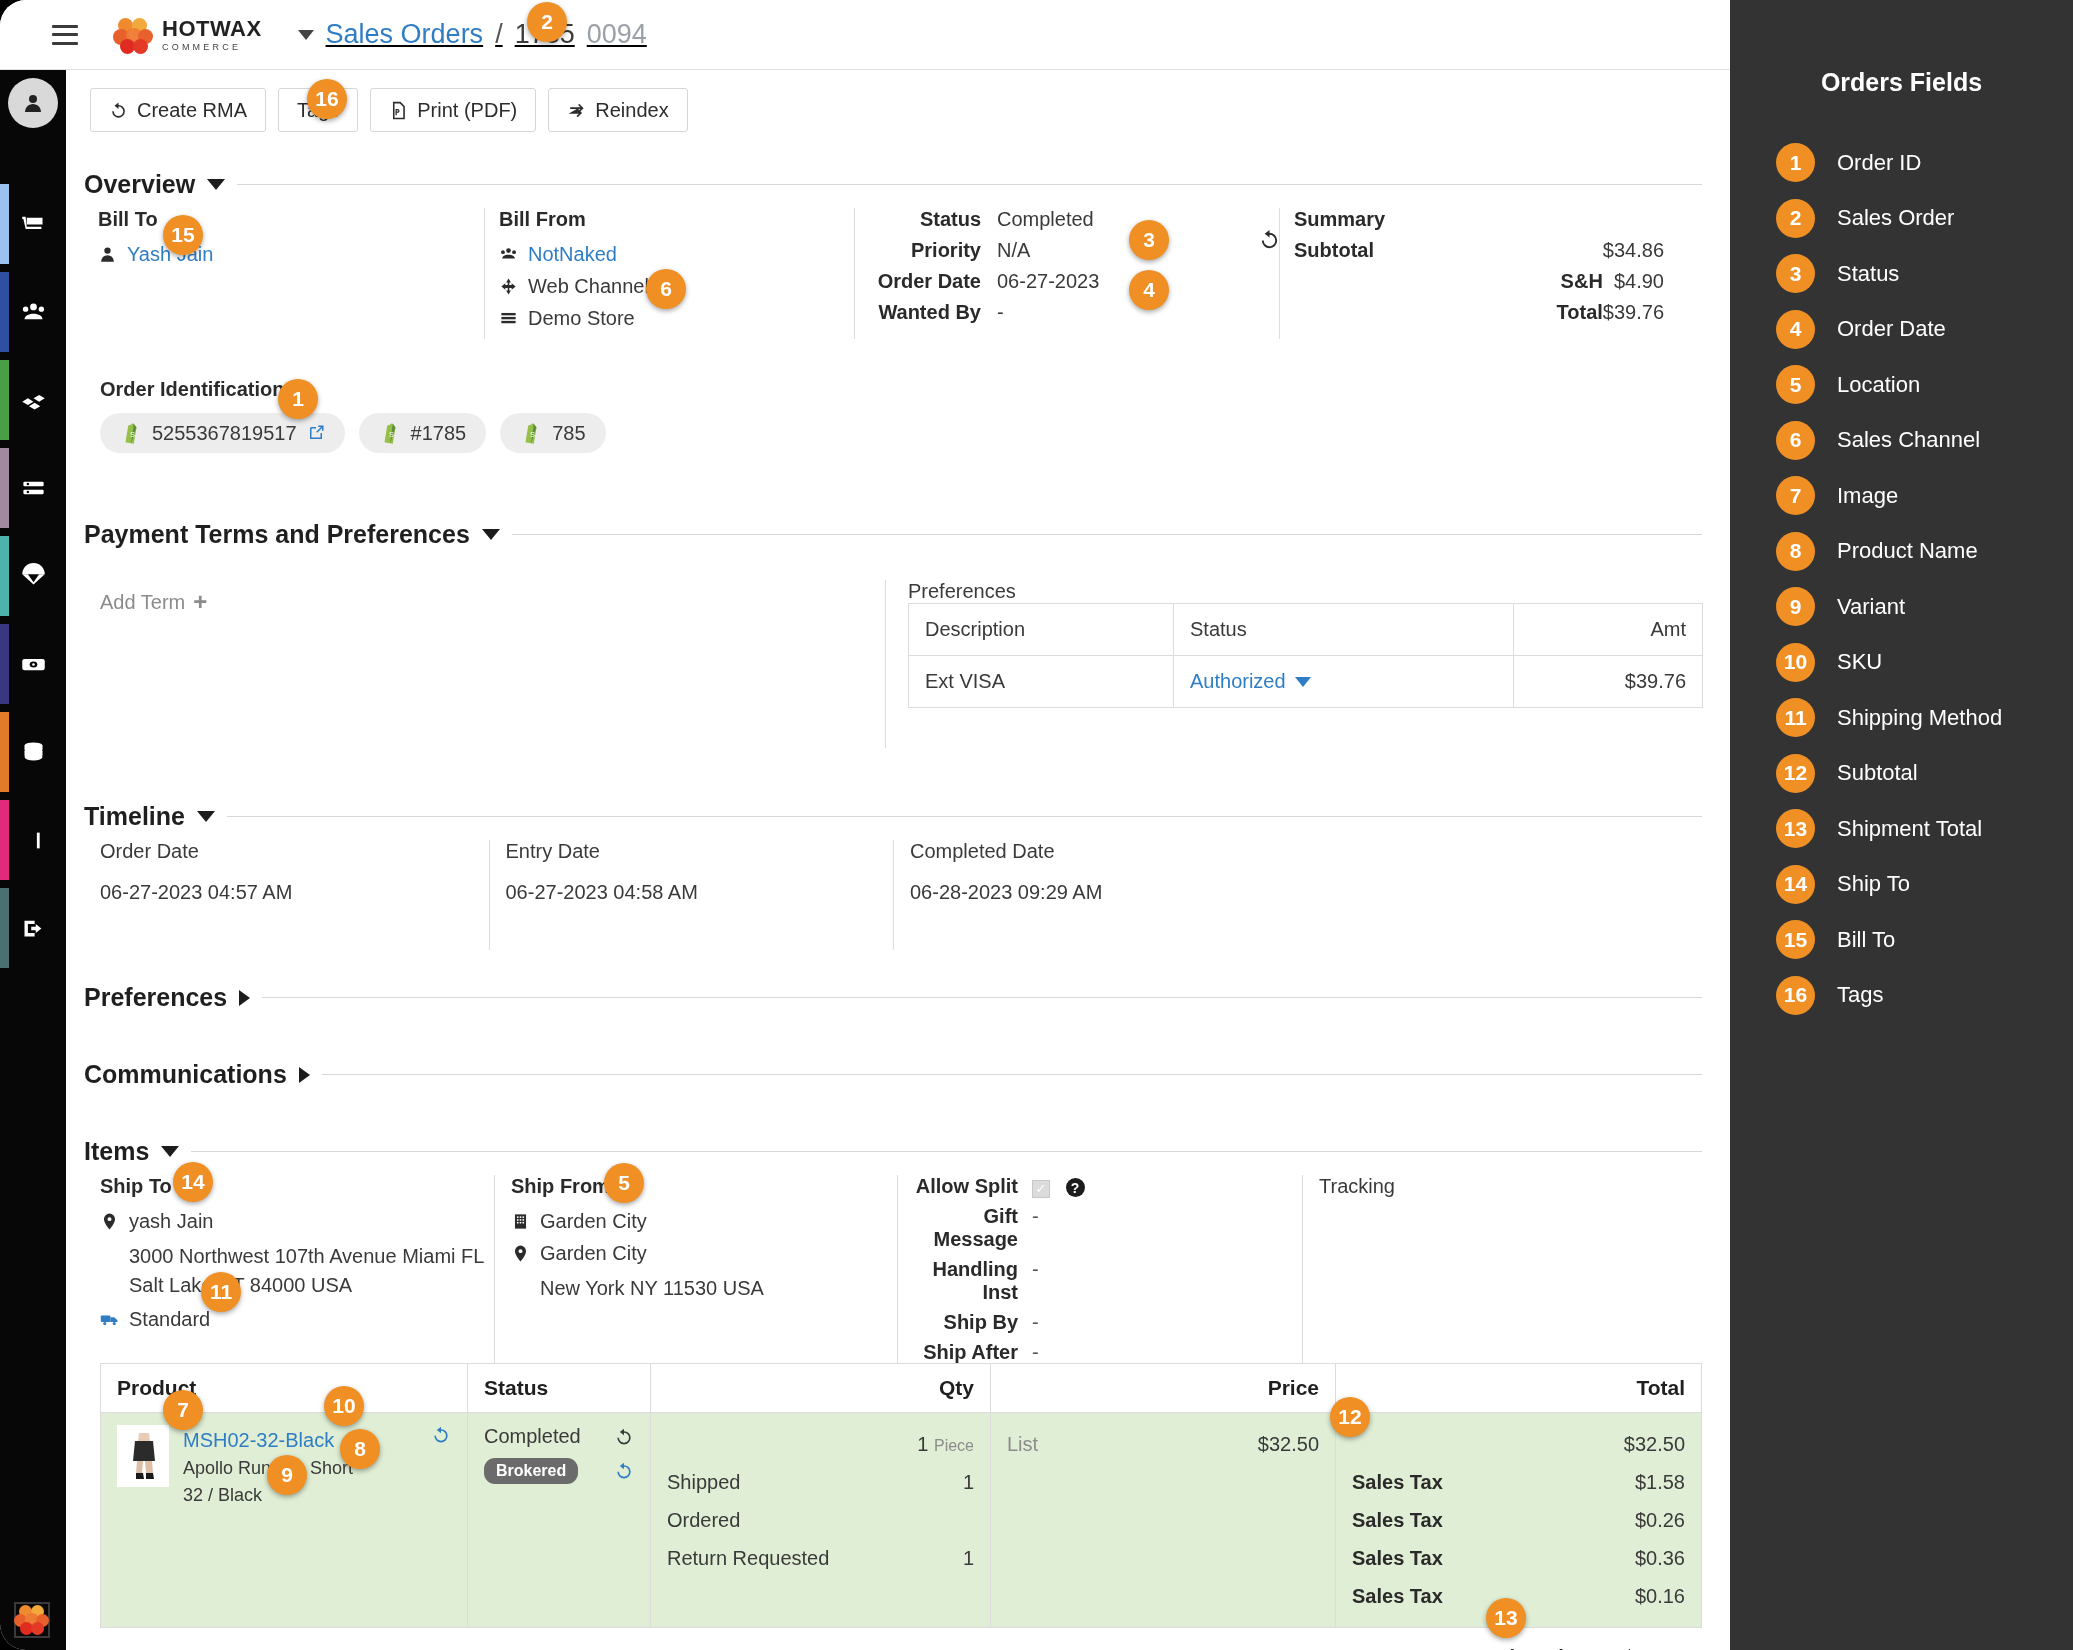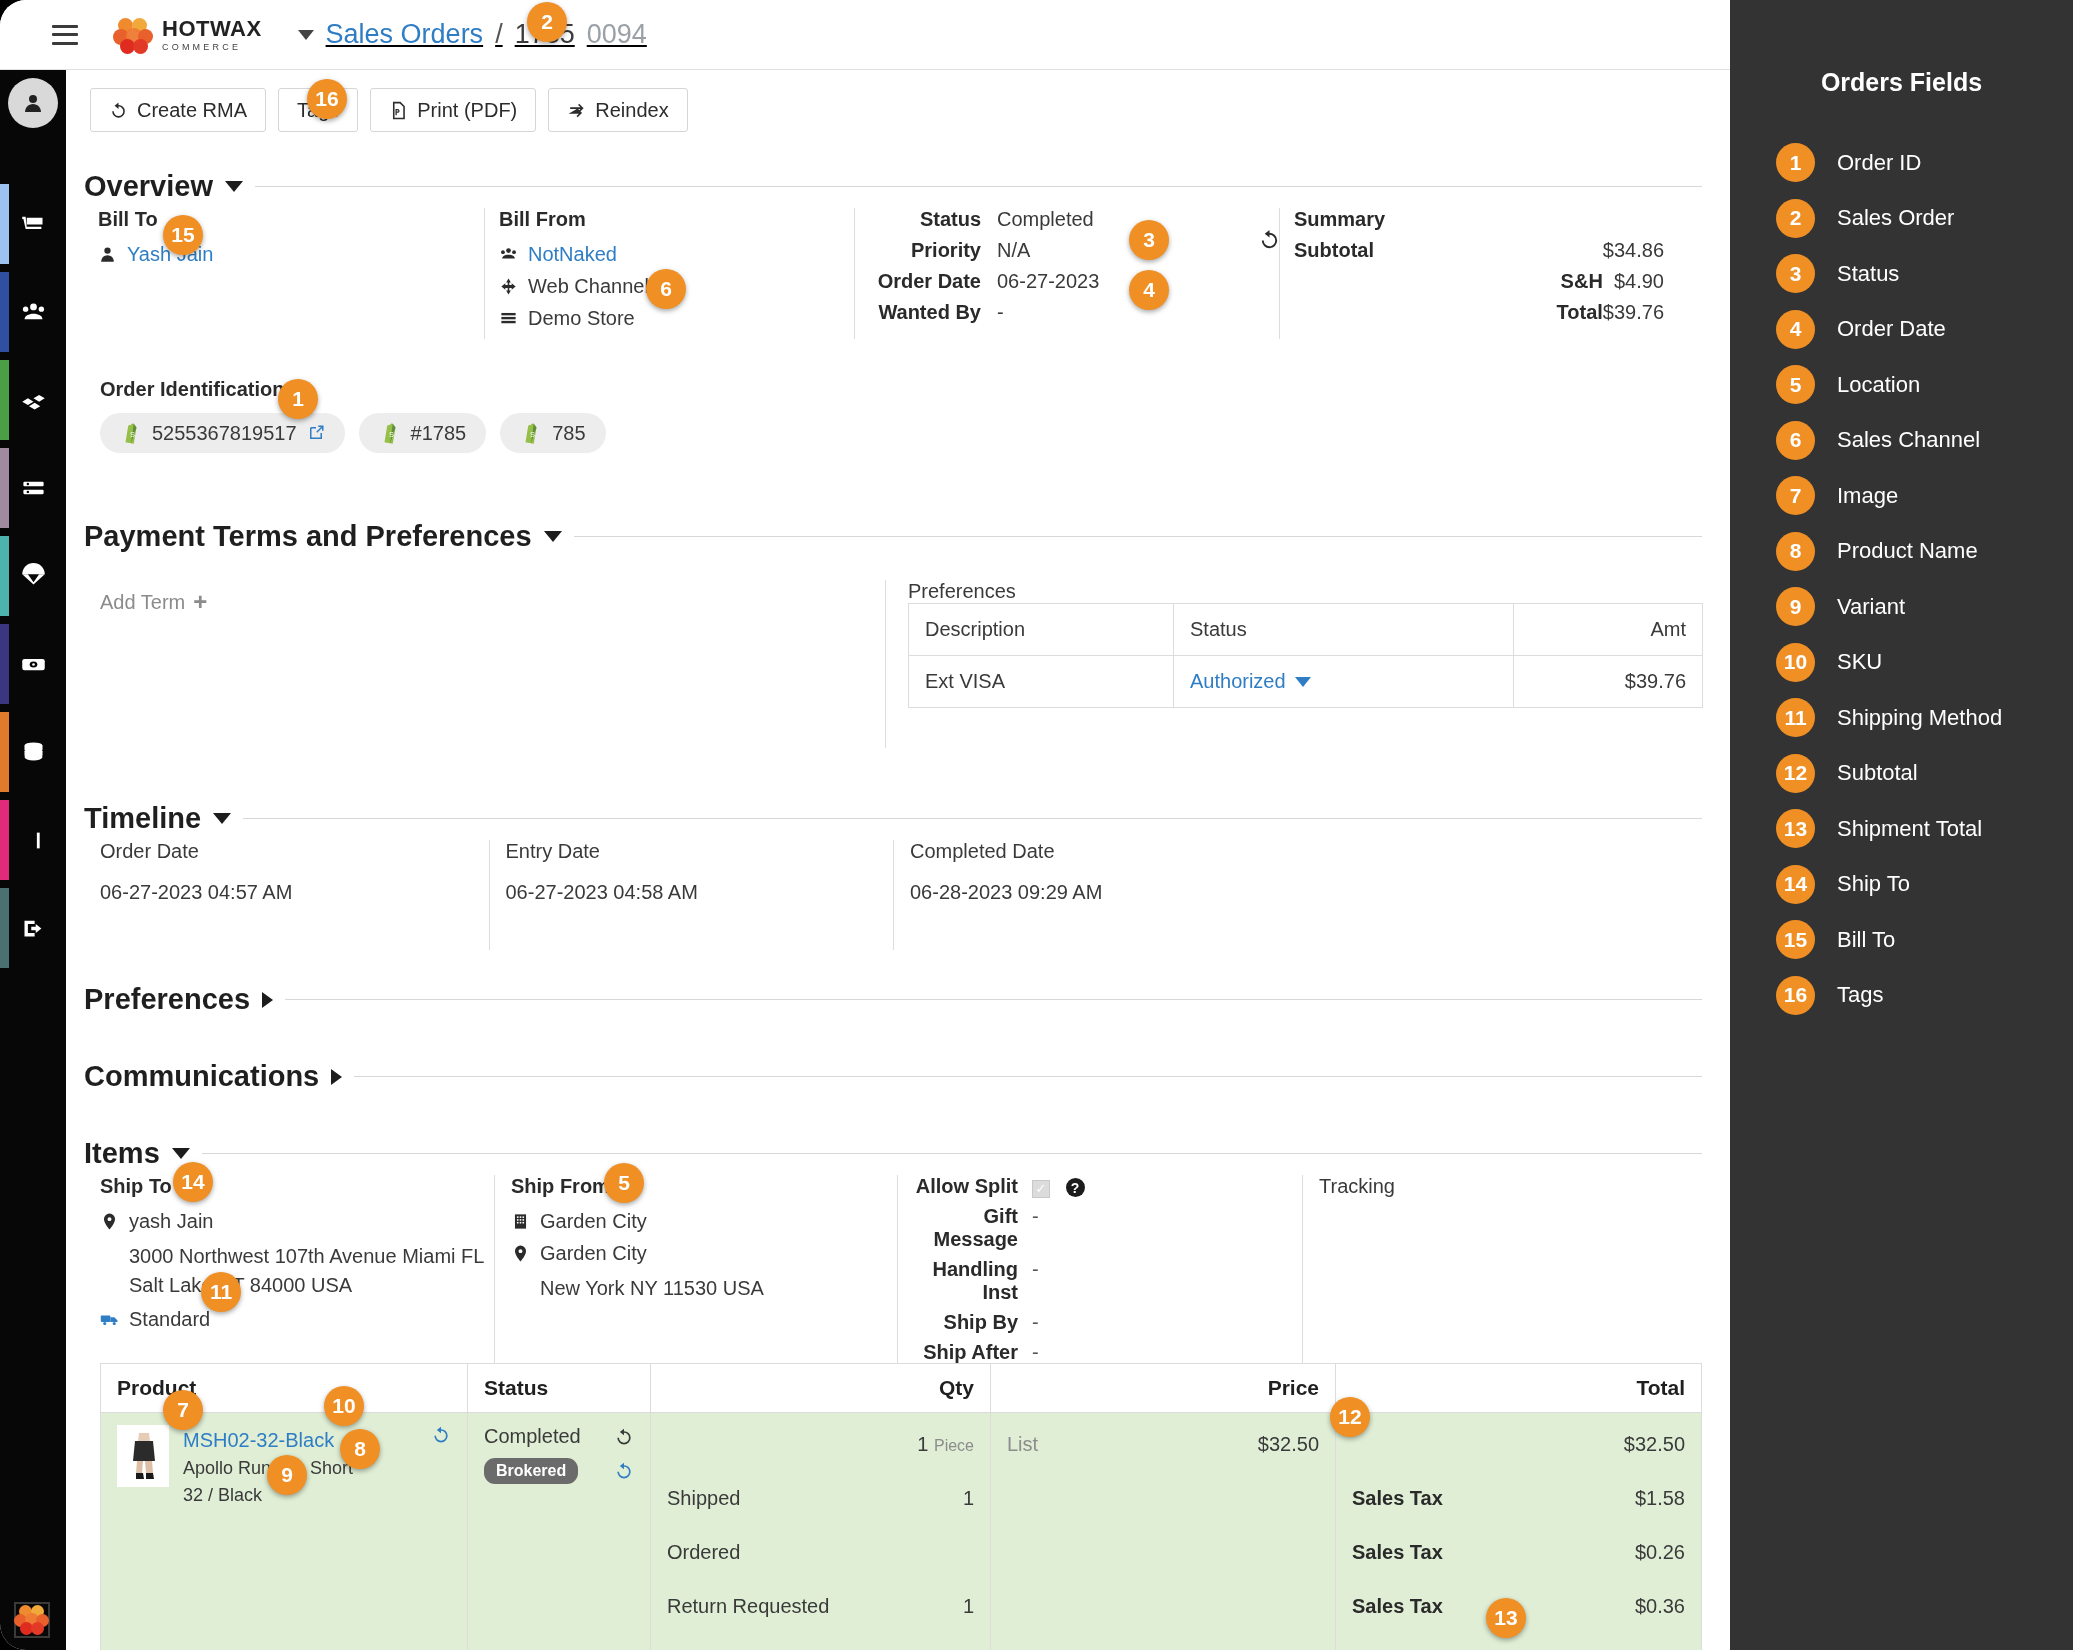--- a/index.html
+++ b/index.html
@@ -79,21 +79,21 @@
   .tbtn {
     height: 44px; border: 1px solid #d6d6d6; background: #fff;
     display: flex; align-items: center; gap: 9px; padding: 0 18px;
     font-size: 20px; color: #2c2c2c; cursor: pointer; margin-right: 12px;
     border-radius: 3px;
   }
   .tbtn svg { width: 19px; height: 19px; fill: #2c2c2c; }
 
   
   .sec { position:absolute; display:flex; align-items:center; gap:12px; width: 1618px;}
-  .sec-title { font-size: 29px; font-weight: 700; color: #1f1f1f; white-space: nowrap;}
+  .sec-title { font-size: 25px; font-weight: 700; color: #1f1f1f; white-space: nowrap;}
   .tri-down { width:0;height:0;border-left:9px solid transparent;
      border-right:9px solid transparent;border-top:11px solid #1c1c1c;}
   .tri-right { width:0;height:0;border-top:8px solid transparent;
      border-bottom:8px solid transparent;border-left:11px solid #1c1c1c;}
   .sec-rule { flex: 1; height: 1px; background: #d8d8d8; }
 
   
   .ovw { position:absolute; left: 84px; top: 208px; width: 1618px; height: 120px;
      display: grid; grid-template-columns: 400px 370px 425px 423px; }
   .ovw > div { padding-left: 14px; }
@@ -187,21 +187,21 @@
   .prod-name { font-size: 18px; color:#3a3a3a; }
   .prod-var { font-size: 18px; color:#3a3a3a; }
   .hist { fill:#2f7dc4; width:20px;height:20px; }
   .badge-brokered { display:inline-block; background:#6b6b6b; color:#fff;
      font-size:16px; font-weight:700; padding: 4px 12px; border-radius: 11px;}
   .qty-col { text-align:right; color:#8c8c8c; line-height: 1.9; }
   .qty-col .dark { color:#3a3a3a; }
   .piece { font-size:16px; color:#8c8c8c;}
   .price-col { line-height: 1.9; }
   .tot-col { text-align:right; line-height: 1.9; }
-  .tax-row { display:flex; justify-content: space-between; margin-top: 16px; }
+  .tax-row { display:flex; justify-content: space-between; }
   .tax-lbl { font-weight: 700; color:#2a2a2a; }
   .sum-row { display:flex; justify-content: flex-end; gap: 60px; font-size: 20px;
      line-height: 1.7;}
   .sum-lbl { font-weight: 700; color:#2a2a2a; }
 
   
   .marker {
     position: absolute; width: 40px; height: 40px; border-radius: 50%;
     background: #ef8f24; color: #fff; font-size: 21px; font-weight: 700;
     display: flex; align-items: center; justify-content: center;

